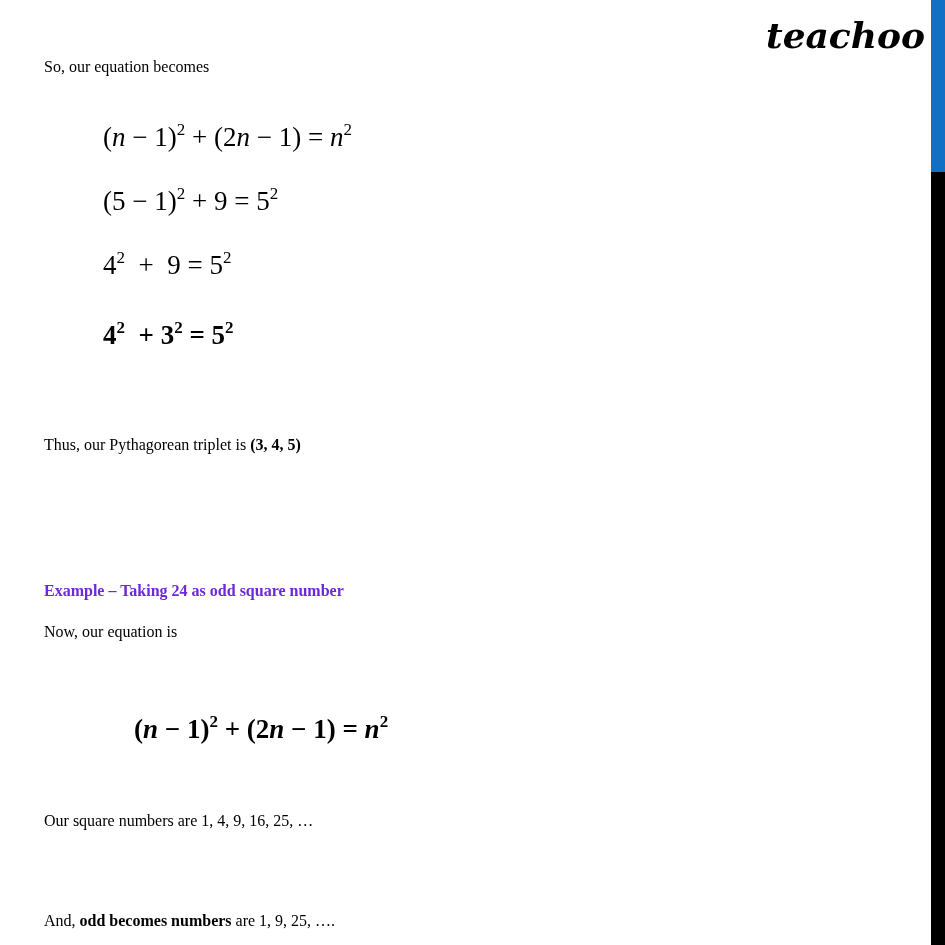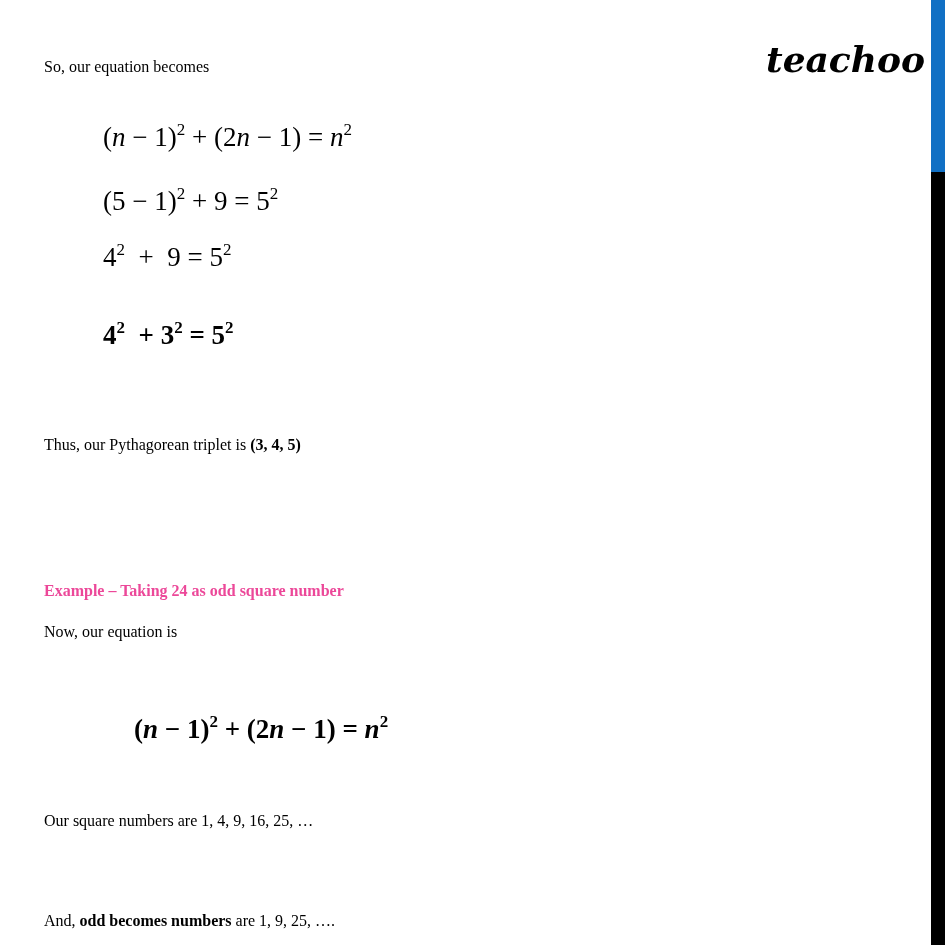--- a/index.html
+++ b/index.html
@@ -6,21 +6,21 @@
     body {
       width: 945px; height: 945px; position: relative; overflow: hidden;
       background: #ffffff; color: #000000;
       font-family: "Liberation Sans", sans-serif;
     }
     .side-blue { position: absolute; left: 931px; top: 0; width: 14px; height: 172px; }
     .side-black { position: absolute; left: 931px; top: 172px; width: 14px; height: 773px; }
     .logo {
       position: absolute; left: 766px; top: 14px;
       font-family: "DejaVu Serif", serif; font-style: italic; font-weight: bold;
-      font-size: 36px; letter-spacing: 0px; color: #000; margin-top: 24px;
+      font-size: 36px; letter-spacing: 0px; color: #000;
     }
     .txt {
       position: absolute; left: 44px;
       font-family: Liberation Serif, serif; font-size: 16px; white-space: nowrap;
     }
     .math {
       position: absolute; white-space: nowrap;
       font-family: "Liberation Serif", serif; font-size: 27px; margin-left: 12px;
     }
     .math i { font-style: italic; }
@@ -40,29 +40,29 @@
 <div class="txt" style="top:58px">So, our equation becomes</div>
 
 <div class="math" style="left:91px; top:122px">
   <span>(</span><i>n</i><span> − 1)</span><sup>2</sup><span> + (2</span><i>n</i><span> − 1) = </span><i>n</i><sup>2</sup>
 </div>
 
 <div class="math" style="left:91px; top:186px">
   <span>(5 − 1)</span><sup>2</sup><span> + 9 = 5</span><sup>2</sup>
 </div>
 
-<div class="math" style="left:91px; top:242px; white-space:pre"><span>4</span><sup>2</sup><span>  +  9 = 5</span><sup>2</sup></div>
+<div class="math" style="left:91px; top:250px; white-space:pre"><span>4</span><sup>2</sup><span>  +  9 = 5</span><sup>2</sup></div>
 
 <div class="math bold" style="left:91px; top:320px; white-space:pre"><span>4</span><sup>2</sup><span>  + 3</span><sup>2</sup><span> = 5</span><sup>2</sup></div>
 
 <div class="txt" style="top:436px">
   <span>Thus, our Pythagorean triplet is </span><span class="bold">(3, 4, 5)</span>
 </div>
 
-<div class="txt heading" style="top:582px; color:#ec4899">Example – Taking 24 as odd square number</div>
+<div class="txt heading" style="top:582px; color:#6d28d9">Example – Taking 24 as odd square number</div>
 
 <div class="txt" style="top:623px">Now, our equation is</div>
 
 <div class="math bold" style="left:122px; top:714px">
   <span>(</span><i>n</i><span> − 1)</span><sup>2</sup><span> + (2</span><i>n</i><span> − 1) = </span><i>n</i><sup>2</sup>
 </div>
 
 <div class="txt" style="top:812px">Our square numbers are 1, 4, 9, 16, 25, …</div>
 
 <div class="txt" style="top:912px">

